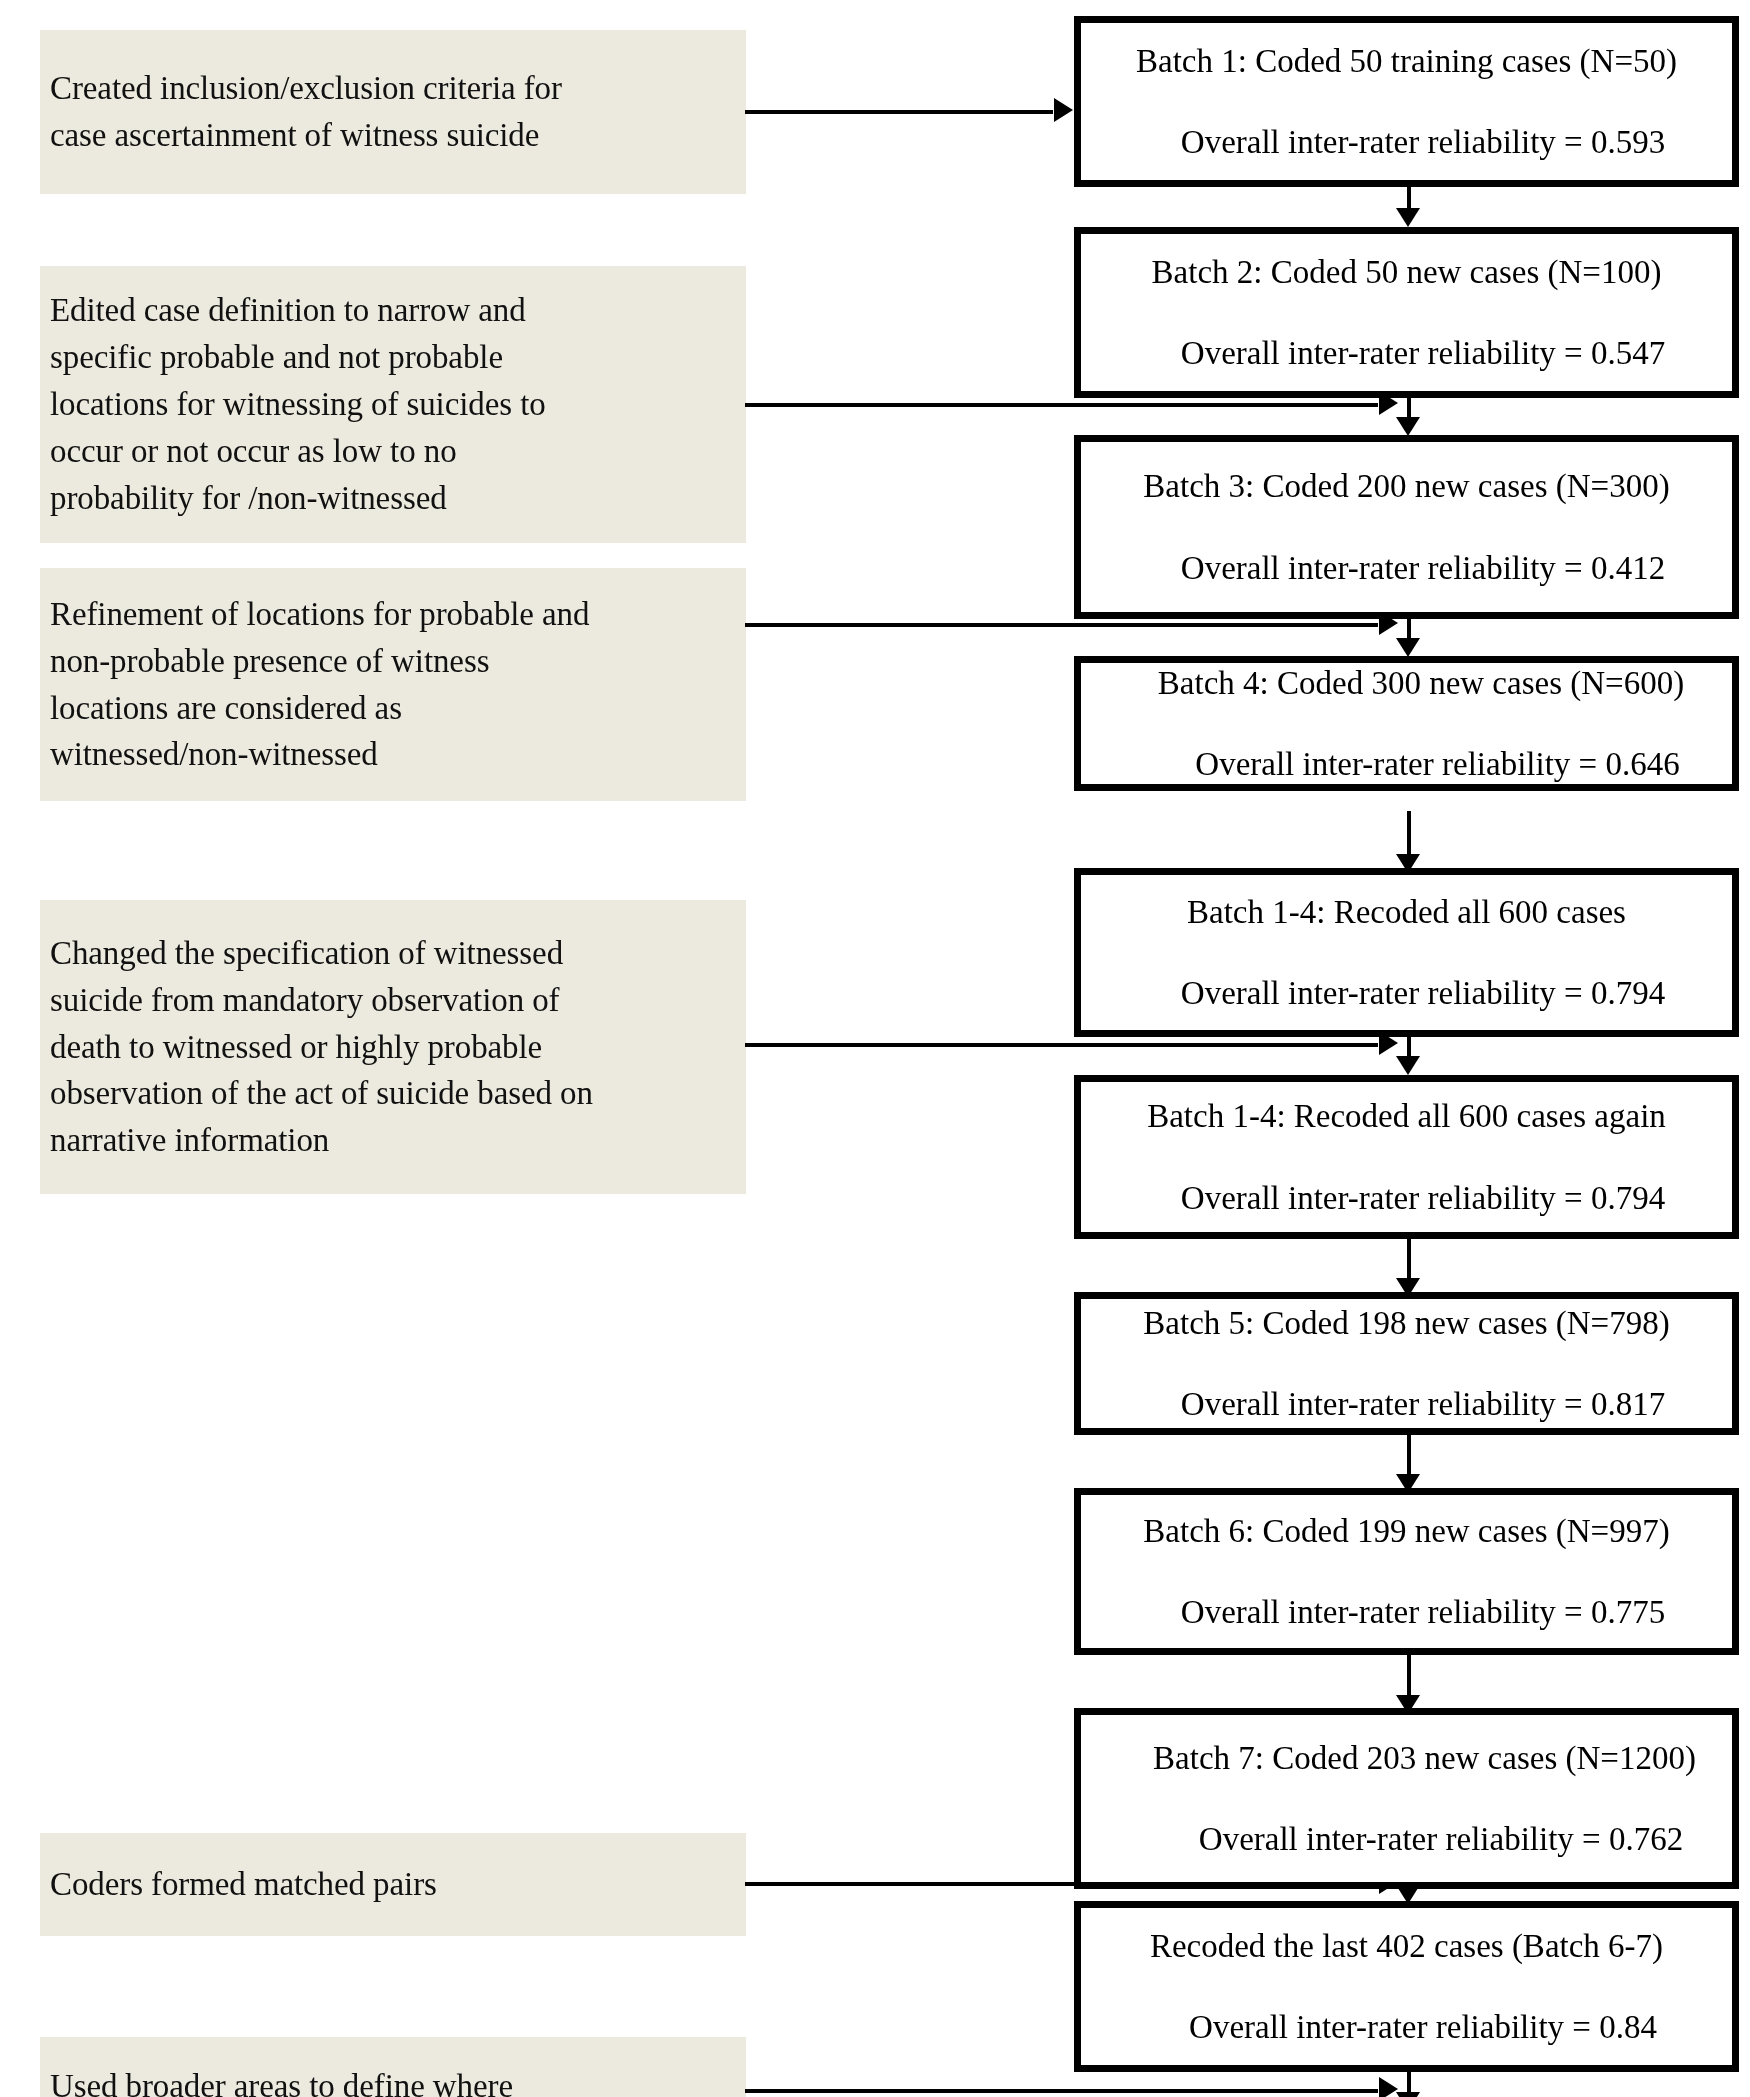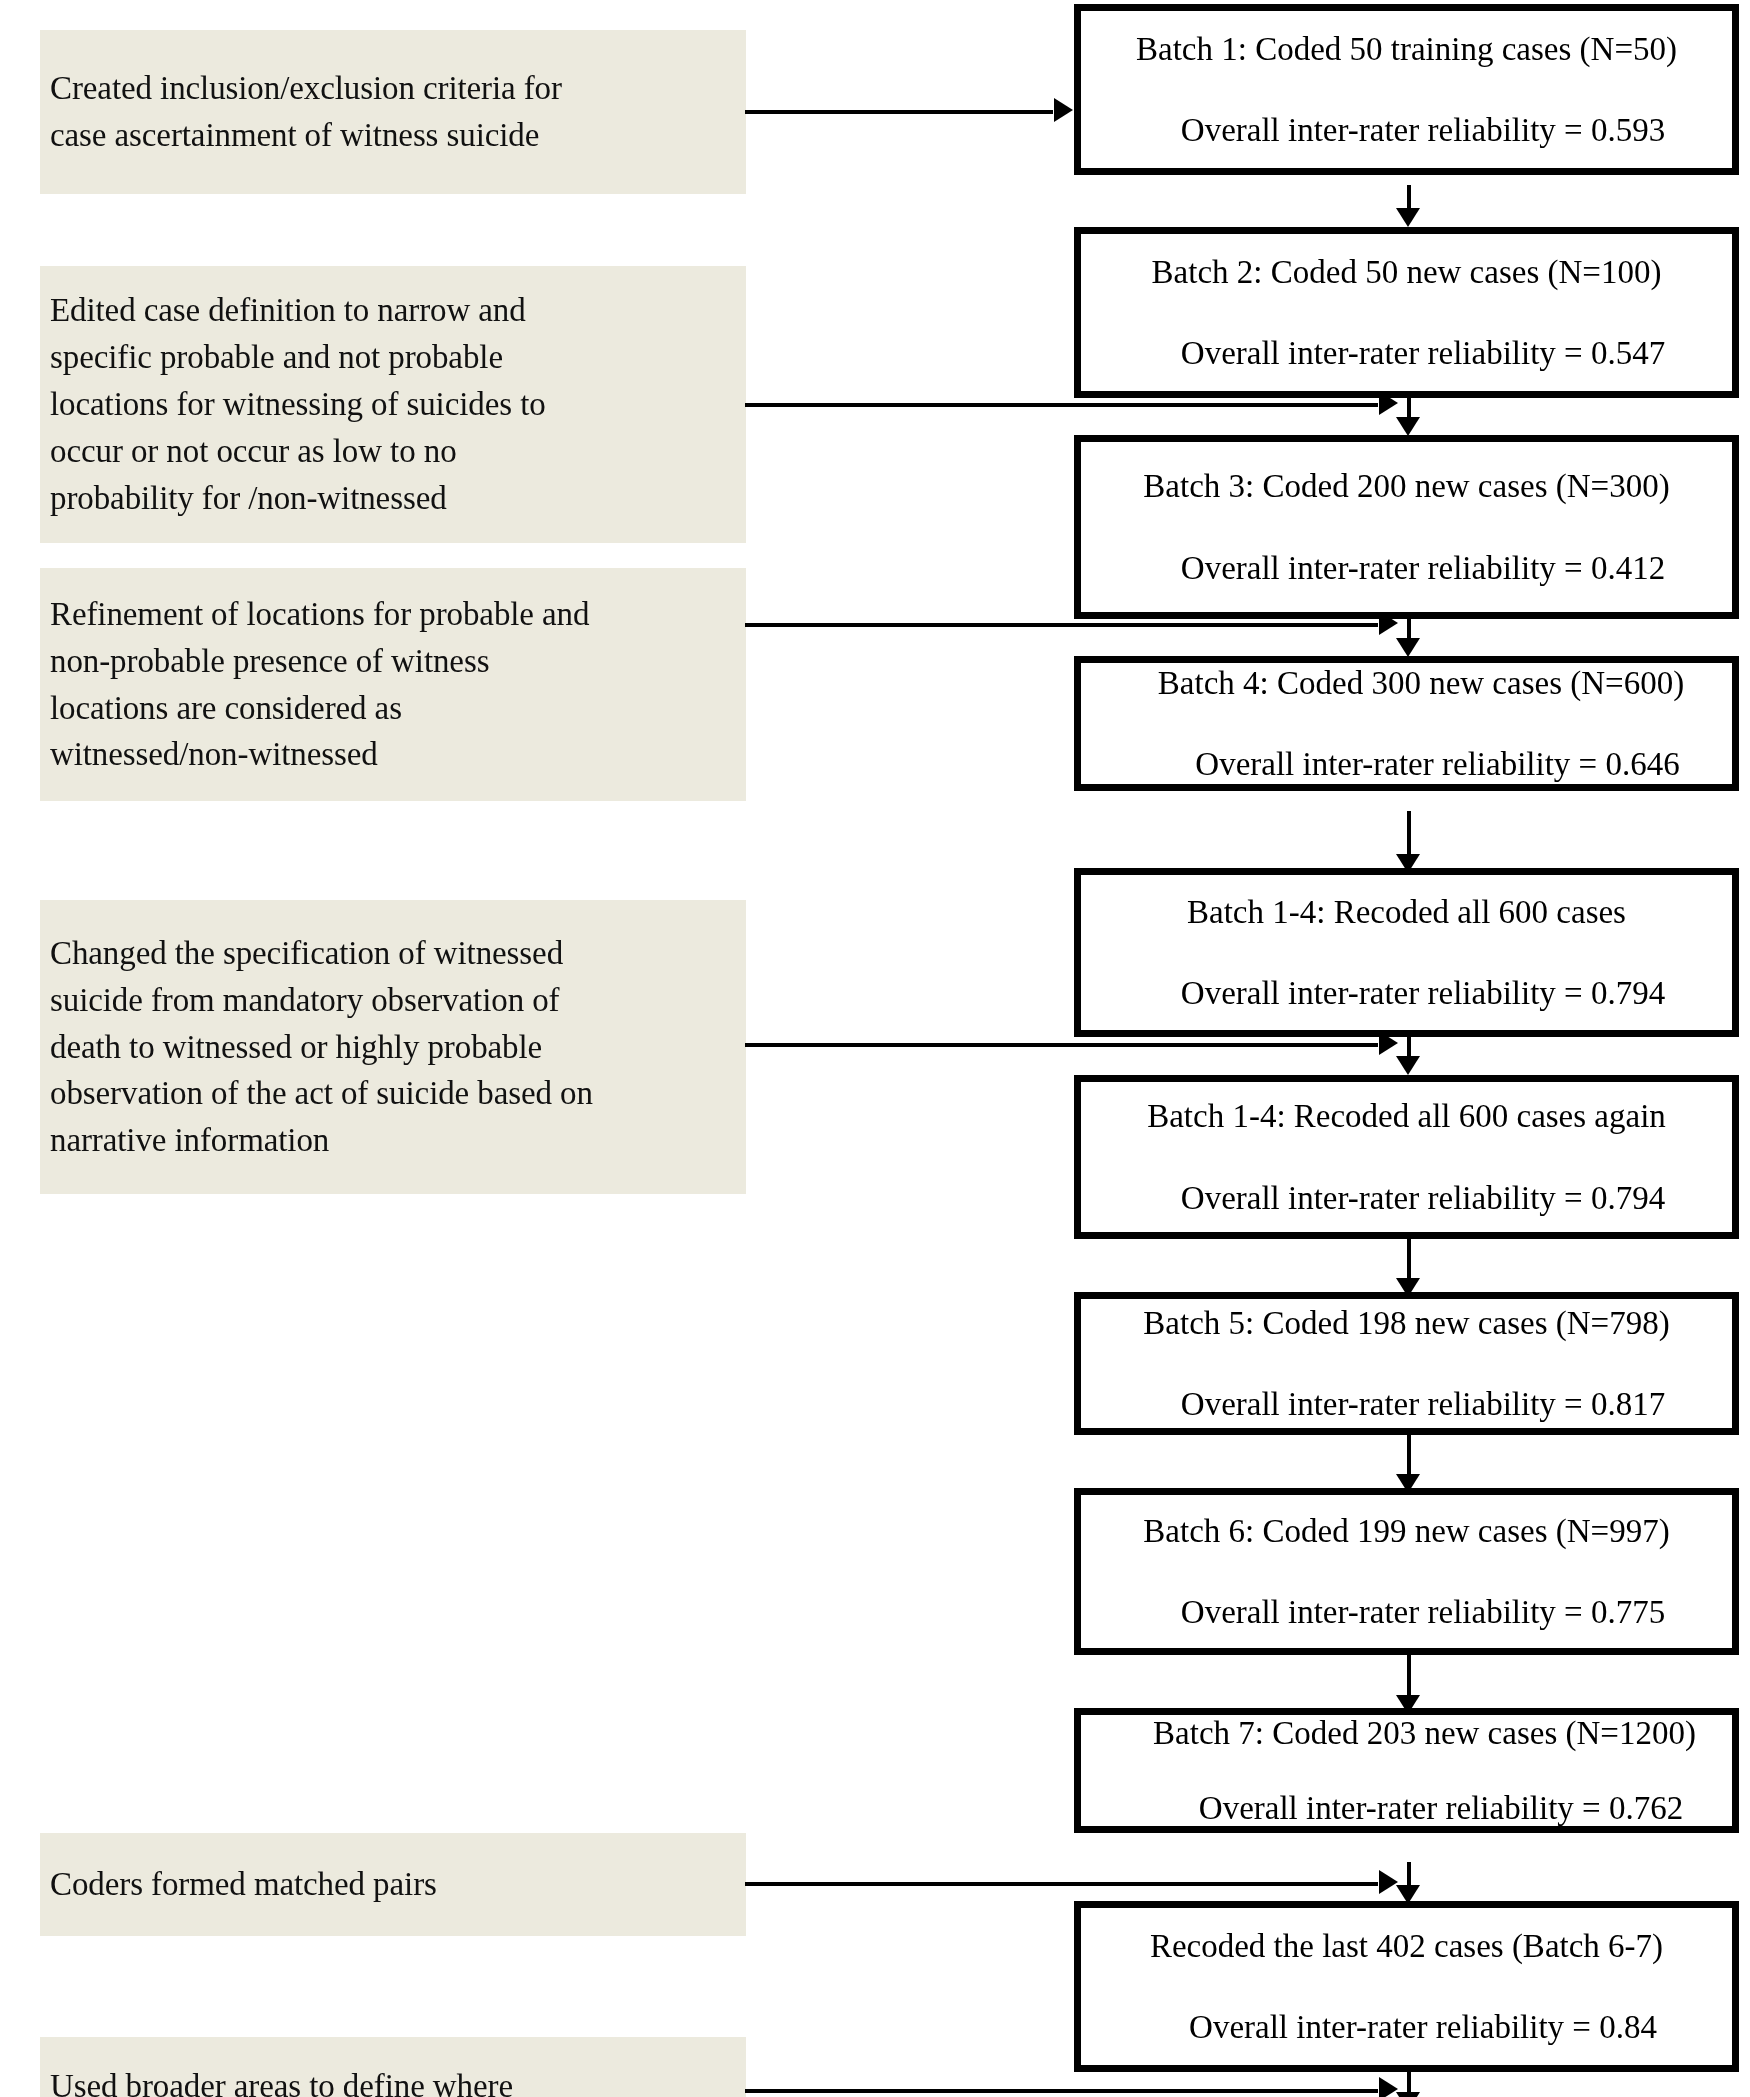--- a/index.html
+++ b/index.html
@@ -175,21 +175,21 @@
 
   <div class="v-conn" style="left:1407px; top:1652px; width:3.8px; height:46px;"></div>
   <div class="v-arrow" style="left:1396px; top:1695px;"></div>
 
   <div class="v-conn" style="left:1407px; top:1862px; width:3.8px; height:27px;"></div>
   <div class="v-arrow" style="left:1396px; top:1885px;"></div>
 
   <div class="v-conn" style="left:1407px; top:2069px; width:3.8px; height:27px;"></div>
   <div class="v-arrow" style="left:1396px; top:2092px;"></div>
 
-  <div class="flowbox" style="left:1074px; top:4px; width:665px; height:171px;">
+  <div class="flowbox" style="left:1074px; top:16px; width:665px; height:171px;">
     <div class="line1">Batch 1: Coded 50 training cases (N=50)</div>
     <div class="gap"></div>
     <div class="line2">Overall inter-rater reliability = 0.593</div>
   </div>
 
   <div class="flowbox" style="left:1074px; top:227px; width:665px; height:171px;">
     <div class="line1">Batch 2: Coded 50 new cases (N=100)</div>
     <div class="gap"></div>
     <div class="line2">Overall inter-rater reliability = 0.547</div>
   </div>
@@ -223,21 +223,21 @@
     <div class="gap"></div>
     <div class="line2">Overall inter-rater reliability = 0.817</div>
   </div>
 
   <div class="flowbox" style="left:1074px; top:1488px; width:665px; height:167px;">
     <div class="line1">Batch 6: Coded 199 new cases (N=997)</div>
     <div class="gap"></div>
     <div class="line2">Overall inter-rater reliability = 0.775</div>
   </div>
 
-  <div class="flowbox" style="left:1074px; top:1708px; width:665px; height:125px;padding-left:36px;">
+  <div class="flowbox" style="left:1074px; top:1708px; width:665px; height:181px;padding-left:36px;">
     <div class="line1">Batch 7: Coded 203 new cases (N=1200)</div>
     <div class="gap"></div>
     <div class="line2">Overall inter-rater reliability = 0.762</div>
   </div>
 
   <div class="flowbox" style="left:1074px; top:1901px; width:665px; height:171px;">
     <div class="line1">Recoded the last 402 cases (Batch 6-7)</div>
     <div class="gap"></div>
     <div class="line2">Overall inter-rater reliability = 0.84</div>
   </div>

